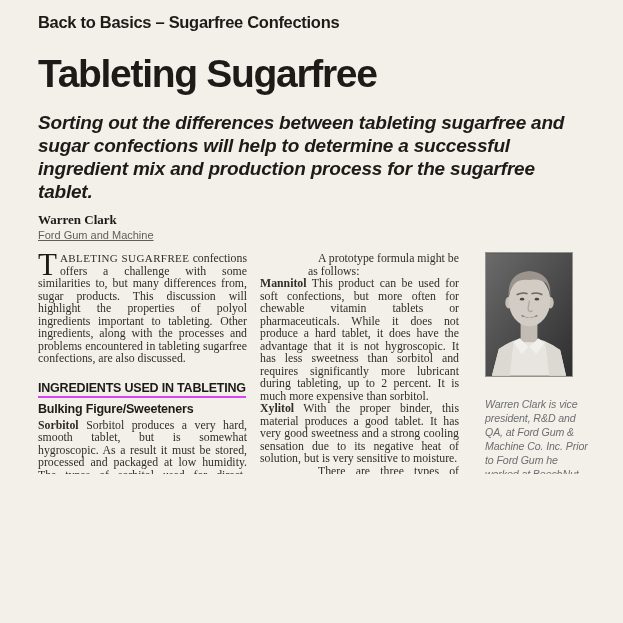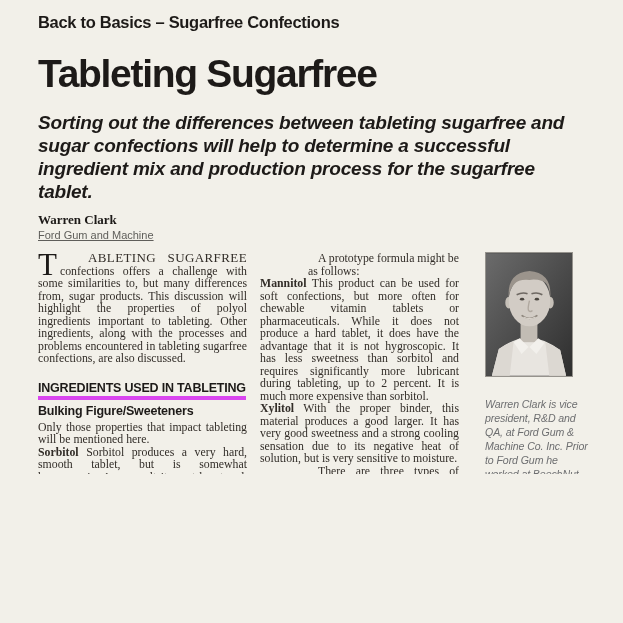--- a/index.html
+++ b/index.html
@@ -41,29 +41,29 @@
   .body-p {
     font-size:11.8px; line-height:12.5px; text-align:justify;
     color:#322d28;
   }
   .indent { text-indent:10px;margin-left:48px; }
 
   .dropcap {
     float:left; font-size:31px; line-height:24px;
     padding:1px 3px 0 0; color:#1d1a18; font-weight:normal;
   }
-  .smallcaps { font-size:13px; letter-spacing:0.4px;margin-left:28px; }
+  .smallcaps { font-size:11px; letter-spacing:0.4px; }
   .bold-lead { font-weight:bold; }
 
   .section-heading-wrap { margin-top:13px; }
   .section-heading {
     display:inline-block;
     font-family:"Liberation Sans", sans-serif;
     font-weight:bold; font-size:12.5px; letter-spacing:-0.2px;
-    color:#1d1a18; border-bottom:4px solid #d946ef; padding-bottom:1px;
+    color:#1d1a18; border-bottom:2px solid #d946ef; padding-bottom:1px;
   }
   .subsection-heading {
     font-family:"Liberation Sans", sans-serif;
     font-weight:bold; font-size:12.5px; letter-spacing:-0.2px;
     color:#1d1a18; margin-top:4px; margin-bottom:3px;
   }
 
   .formula { margin:2px 0 2px 12px; width:172px; }
   .formula-row {
     display:flex; justify-content:space-between;
@@ -101,31 +101,30 @@
   <div class="columns">
 
     <div class="col1">
       <p class="body-p"><span class="dropcap">T</span><span class="smallcaps">ABLETING SUGARFREE</span><span> confections offers a challenge with some similarities to, but many differences from, sugar products. This discussion will highlight the properties of polyol ingredients important to tableting. Other ingredients, along with the processes and problems encountered in tableting sugarfree confections, are also discussed.</span></p>
 
       <div class="section-heading-wrap">
         <div class="section-heading">INGREDIENTS USED IN TABLETING</div>
       </div>
       <div class="subsection-heading">Bulking Figure/Sweeteners</div>
 
-      <p class="body-p">Only those properties that impact tableting will be mentioned here.</p>
       <p class="body-p"><span class="bold-lead">Sorbitol</span><span> Sorbitol produces a very hard, smooth tablet, but is somewhat hygroscopic. As a result it must be stored, processed and packaged at low humidity. The types of sorbitol used for direct-compression tableting have larger particle sizes appropriate for that use while the types used for chewing gum have much smaller particle sizes. Typically, tableting-grade sorbitol would have 25 to 30 percent of the material retained on the 16- and 20-mesh screens. That used in chewing gum would have considerably less than 10 percent retained on 30- and 40-mesh</span></p>
     </div>
 
     <div class="col2">
       <p class="body-p indent">A prototype formula might be as follows:</p>
 
 
       <p class="body-p"><span class="bold-lead">Mannitol</span><span> This product can be used for soft confections, but more often for chewable vitamin tablets or pharmaceuticals. While it does not produce a hard tablet, it does have the advantage that it is not hygroscopic. It has less sweetness than sorbitol and requires significantly more lubricant during tableting, up to 2 percent. It is much more expensive than sorbitol.</span></p>
 
-      <p class="body-p"><span class="bold-lead">Xylitol</span><span> With the proper binder, this material produces a good larger. It has very good sweetness and a strong cooling sensation due to its negative heat of solution, but is very sensitive to moisture.</span></p>
+      <p class="body-p"><span class="bold-lead">Xylitol</span><span> With the proper binder, this material produces a good tablet. It has very good sweetness and a strong cooling sensation due to its negative heat of solution, but is very sensitive to moisture.</span></p>
 
       <p class="body-p indent">There are three types of direct-compression xylitol available: A with polydextrose as a binder, B with sodium carboxymethyl cellulose as a binder in two particle sizes, and C with no binder and milled to a specific particle size. Figure 1 shows their composition and physical characteristics.</p>
 
     </div>
 
     <div class="col3">
       <div class="photo-frame">
         <svg viewBox="0 0 87 124">
           <defs>
             <linearGradient id="pbg" x1="0" y1="0" x2="1" y2="1">

